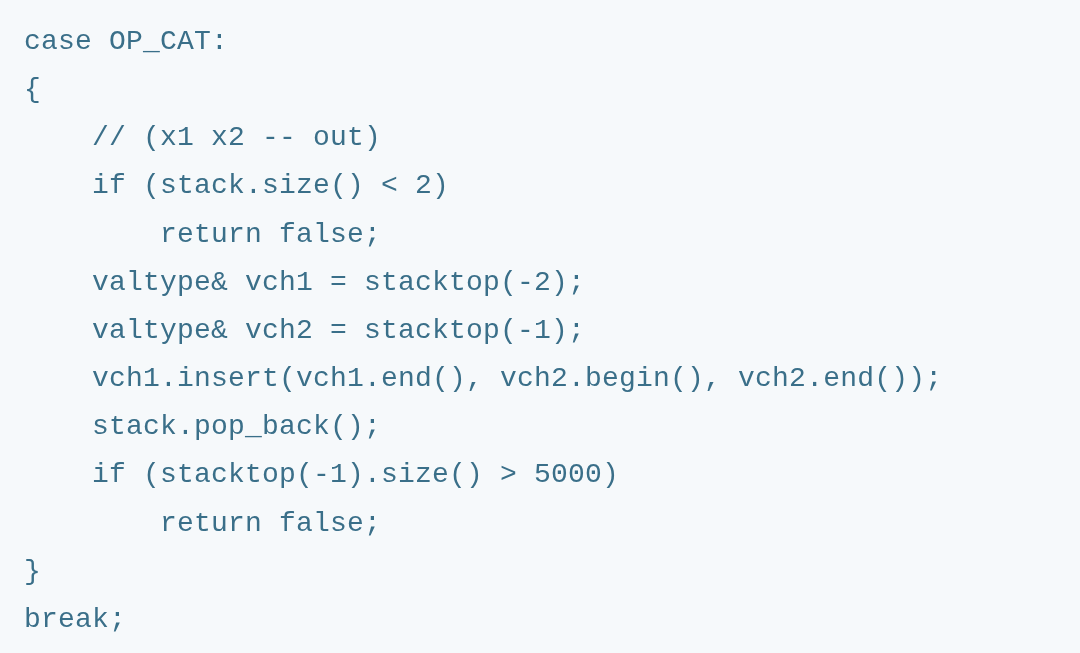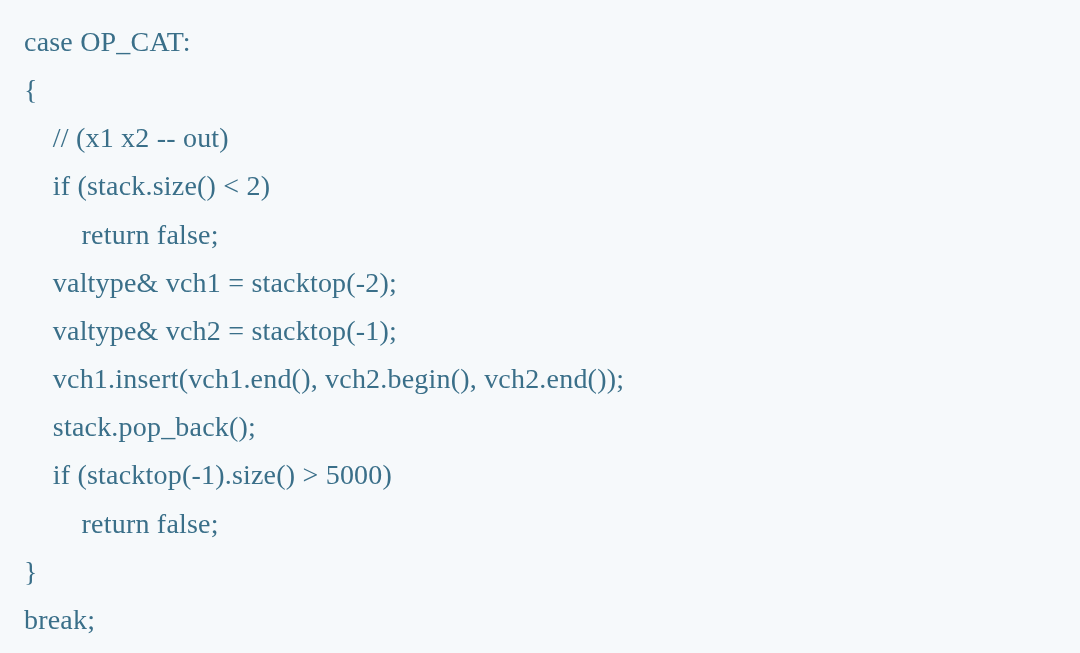--- a/index.html
+++ b/index.html
@@ -13,18 +13,18 @@
   pre.code {
     margin: 0;
     padding: 18px 20px 20px 24px;
     font-family: Consolas, "Liberation Mono", Menlo, monospace;
     font-size: 28px;
     line-height: 1.72;
     color: #3a6f89;
     letter-spacing: 0.2px;
     white-space: pre;
   }
-  .line { display: block; font-family: Liberation Serif, serif; }
+  .line { display: block; }
 </style>
 </head>
 <body>
 
 <pre class="code"><span class="line">case OP_CAT:</span><span class="line">{</span><span class="line">    // (x1 x2 -- out)</span><span class="line">    if (stack.size() &lt; 2)</span><span class="line">        return false;</span><span class="line">    valtype&amp; vch1 = stacktop(-2);</span><span class="line">    valtype&amp; vch2 = stacktop(-1);</span><span class="line">    vch1.insert(vch1.end(), vch2.begin(), vch2.end());</span><span class="line">    stack.pop_back();</span><span class="line">    if (stacktop(-1).size() &gt; 5000)</span><span class="line">        return false;</span><span class="line">}</span><span class="line">break;</span></pre>
 
 </body></html>

